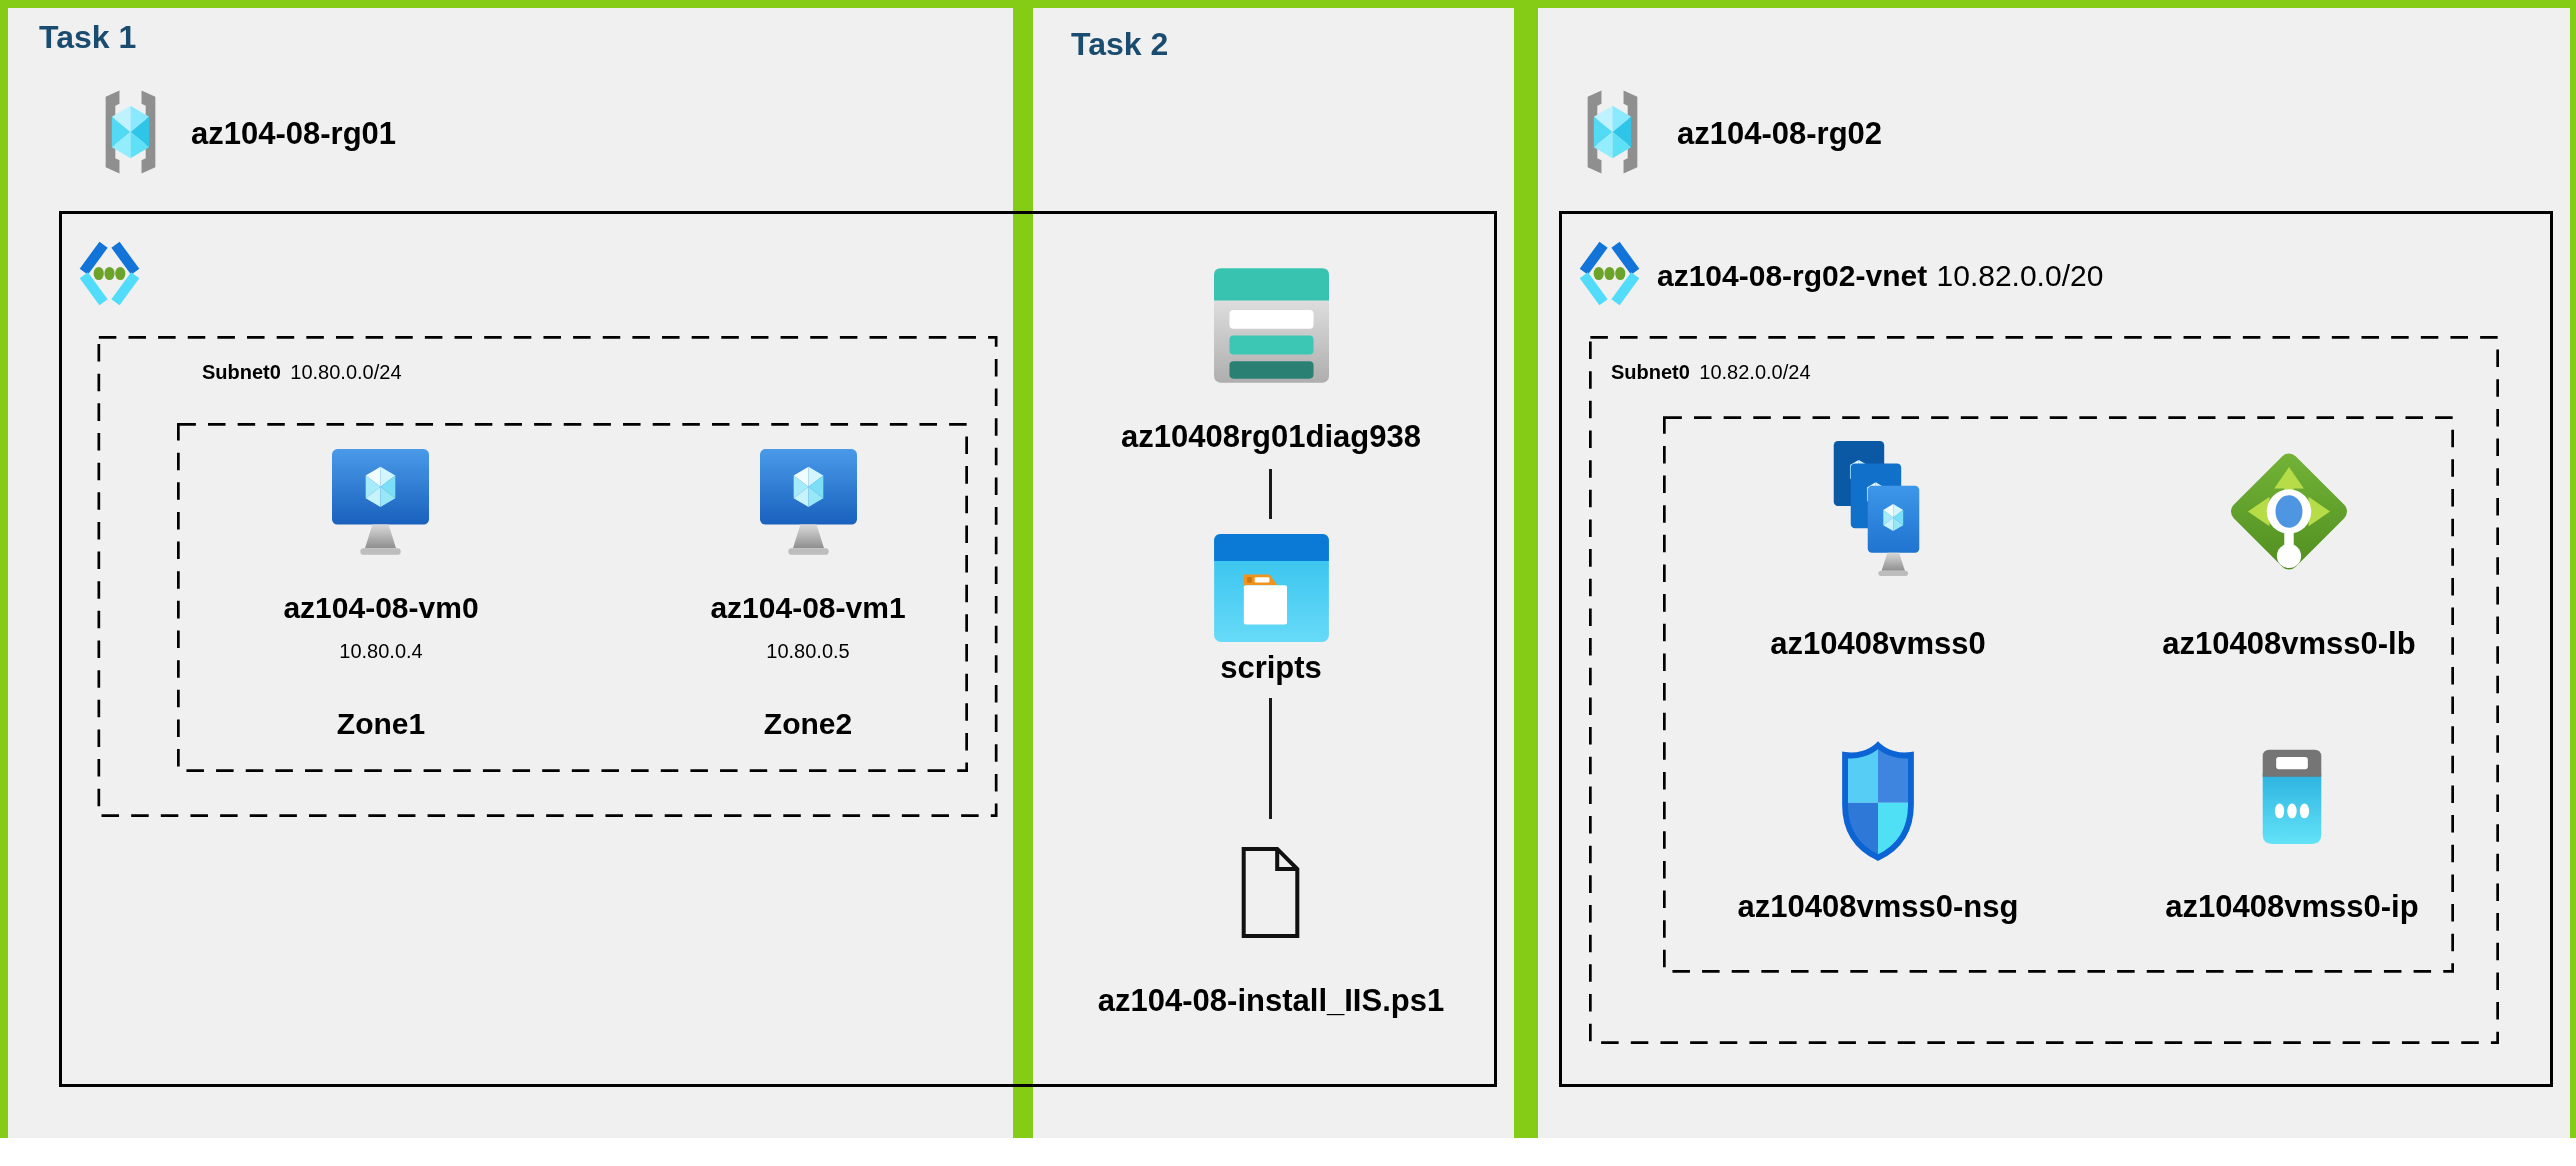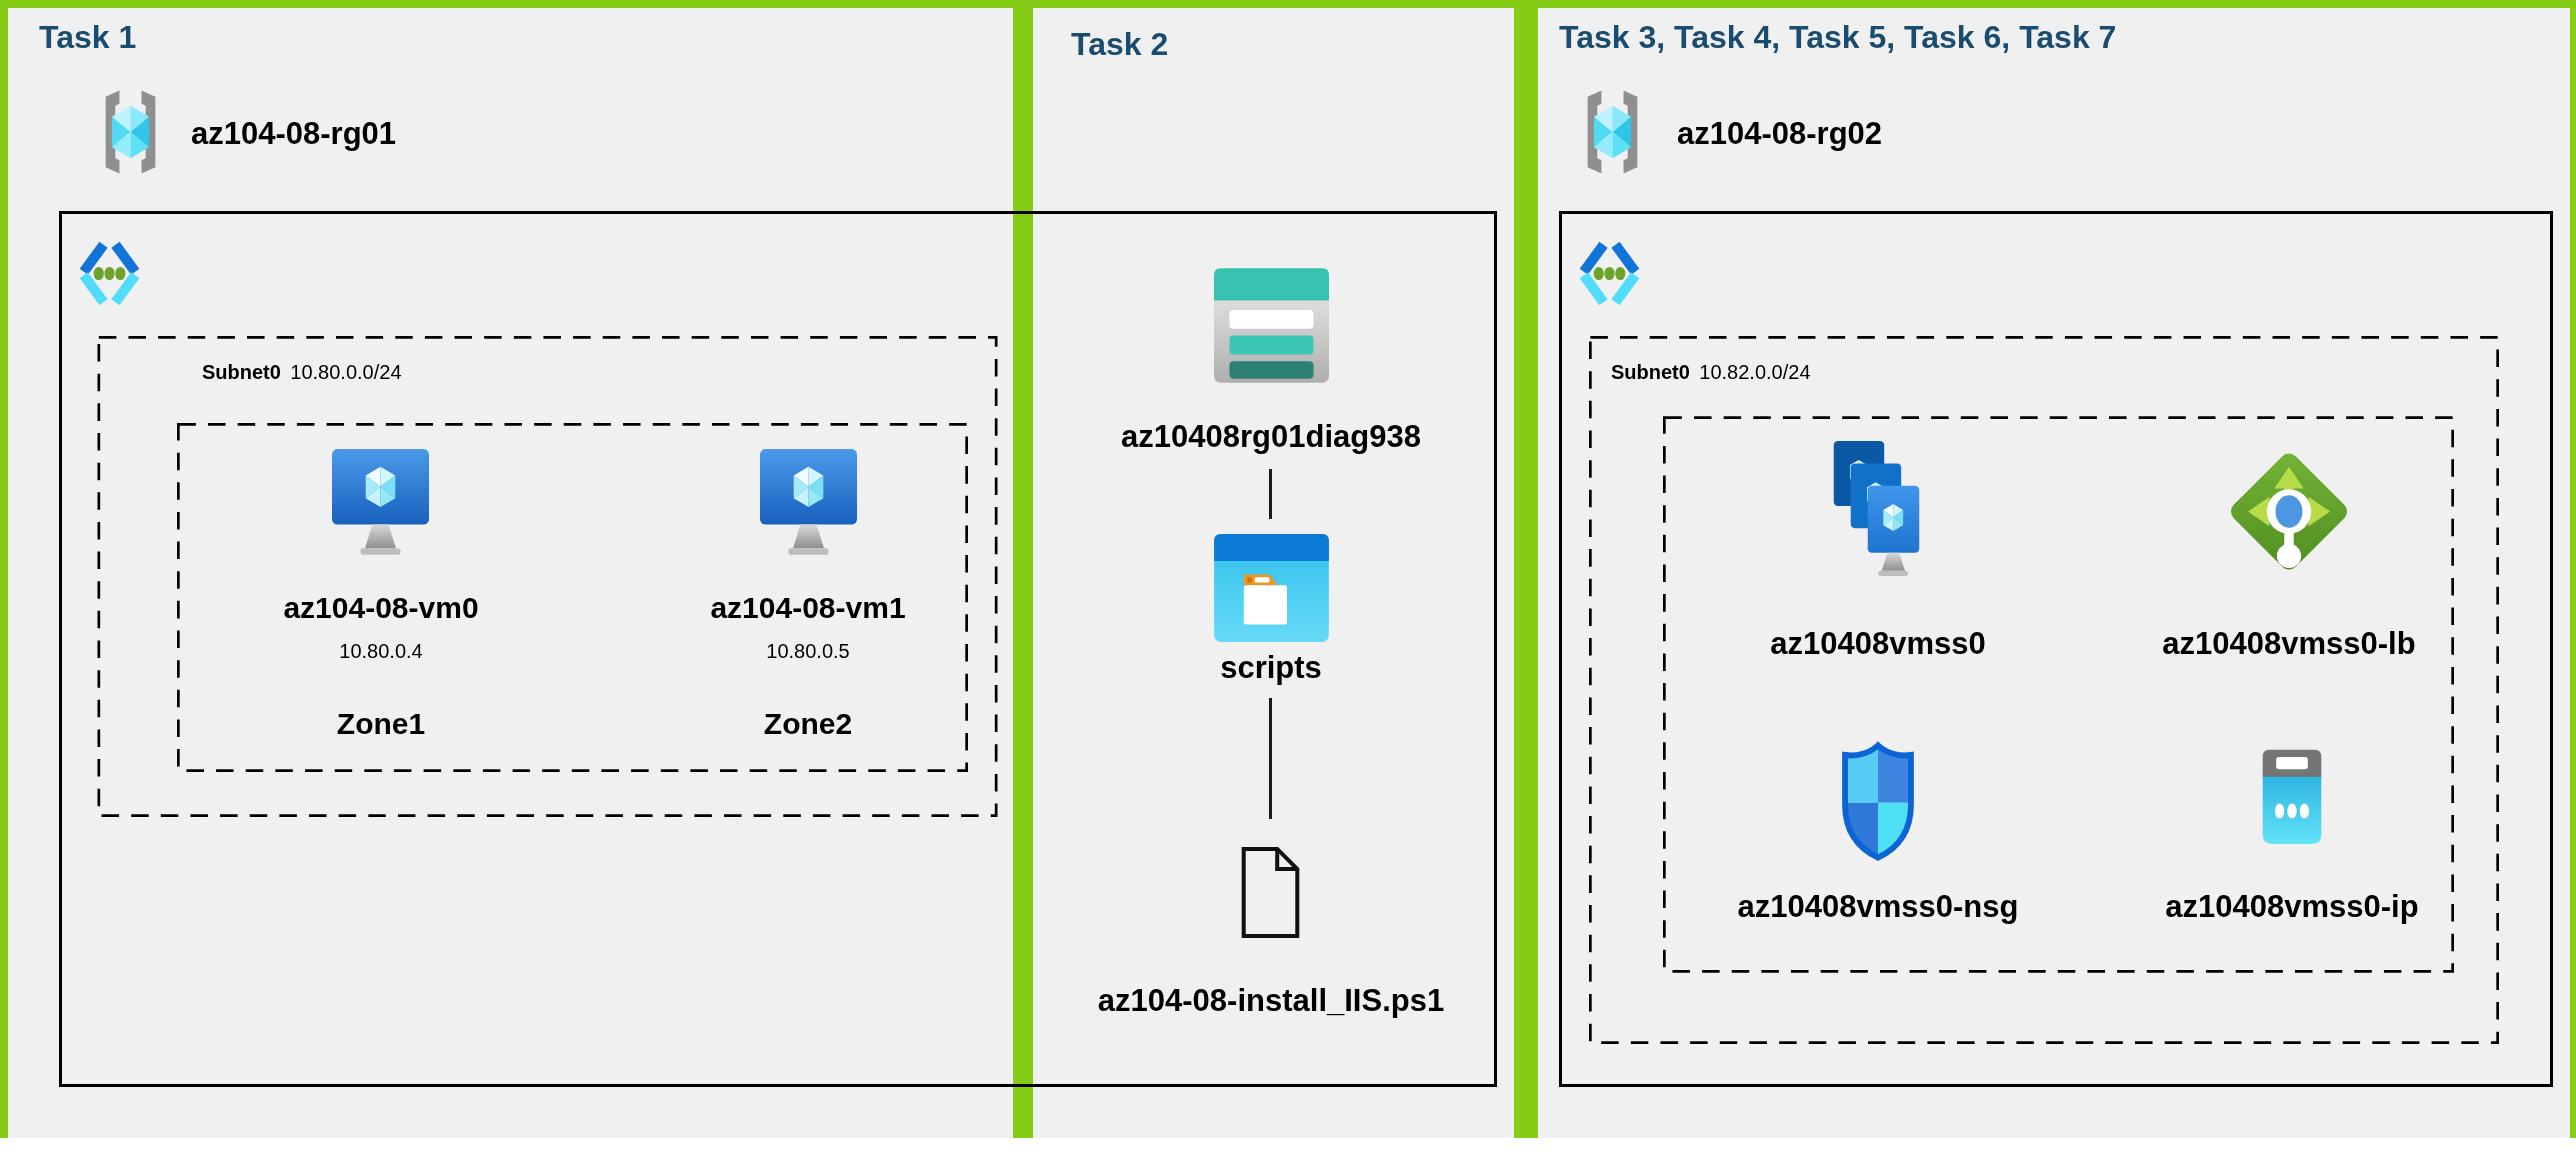--- a/index.html
+++ b/index.html
@@ -74,21 +74,20 @@
 </svg>
 
 <div id="canvas">
 
   <div class="abs panel" style="left:8px;top:8px;width:1005px;height:1150px"></div>
   <div class="abs panel" style="left:1033px;top:8px;width:481px;height:1150px"></div>
   <div class="abs panel" style="left:1538px;top:8px;width:1032px;height:1150px"></div>
 
   <div class="abs title" style="left:39px;top:19px">Task 1</div>
   <div class="abs title" style="left:1071px;top:26px">Task 2</div>
-  <div class="abs title" style="left:1559px;top:19px">Task 3, Task 4, Task 5, Task 6, Task 7</div>
 
   <div class="abs solid-box" style="left:59px;top:211px;width:1432px;height:870px"></div>
   <div class="abs solid-box" style="left:1559px;top:211px;width:988px;height:870px"></div>
 
   <svg class="abs" style="left:96px;top:86px" width="69" height="92" viewBox="0 0 100 132">
     <path d="M34 6 L14 15 V117 L34 126 V107 L28 104 V28 L34 25 Z" fill="#8f8f8f"></path>
     <path d="M66 6 L86 15 V117 L66 126 V107 L72 104 V28 L66 25 Z" fill="#8f8f8f"></path>
     <use href="#cubec" transform="translate(50,66)"></use>
   </svg>
   <div class="abs lbl b f46" style="left:191px;top:116px">az104-08-rg01</div>
@@ -112,20 +111,23 @@
 
   <svg class="abs" style="left:1576px;top:237px" width="67" height="73" viewBox="0 0 112 120">
     <path d="M46 12 L13 57" stroke="#1274d8" stroke-width="17" fill="none"></path>
     <path d="M13 63 L46 108" stroke="#50dcfa" stroke-width="17" fill="none"></path>
     <path d="M66 12 L99 57" stroke="#1274d8" stroke-width="17" fill="none"></path>
     <path d="M99 63 L66 108" stroke="#50dcfa" stroke-width="17" fill="none"></path>
     <ellipse cx="38" cy="60" rx="8.5" ry="11" fill="#6ba32b"></ellipse>
     <ellipse cx="56" cy="60" rx="8.5" ry="11" fill="#6ba32b"></ellipse>
     <ellipse cx="74" cy="60" rx="8.5" ry="11" fill="#6ba32b"></ellipse>
   </svg>
+  <div class="abs lbl f44" style="left:1657px;top:259px">
+    <span class="b">az104-08-rg02-vnet</span><span class="r">10.82.0.0/20</span>
+  </div>
 
   <svg class="abs" style="left:97px;top:336px" width="901" height="481" viewBox="0 0 1336 714">
     <rect x="2" y="2" width="1332" height="710" fill="none" stroke="#000" stroke-width="4" stroke-dasharray="26 18"></rect>
   </svg>
   <div class="abs lbl f42" style="left:202px;top:361px">
     <span class="b">Subnet0</span><span class="r">10.80.0.0/24</span>
   </div>
   <svg class="abs" style="left:177px;top:423px" width="791" height="349" viewBox="0 0 1174 518">
     <rect x="2" y="2" width="1170" height="514" fill="none" stroke="#000" stroke-width="4" stroke-dasharray="26 18"></rect>
   </svg>

